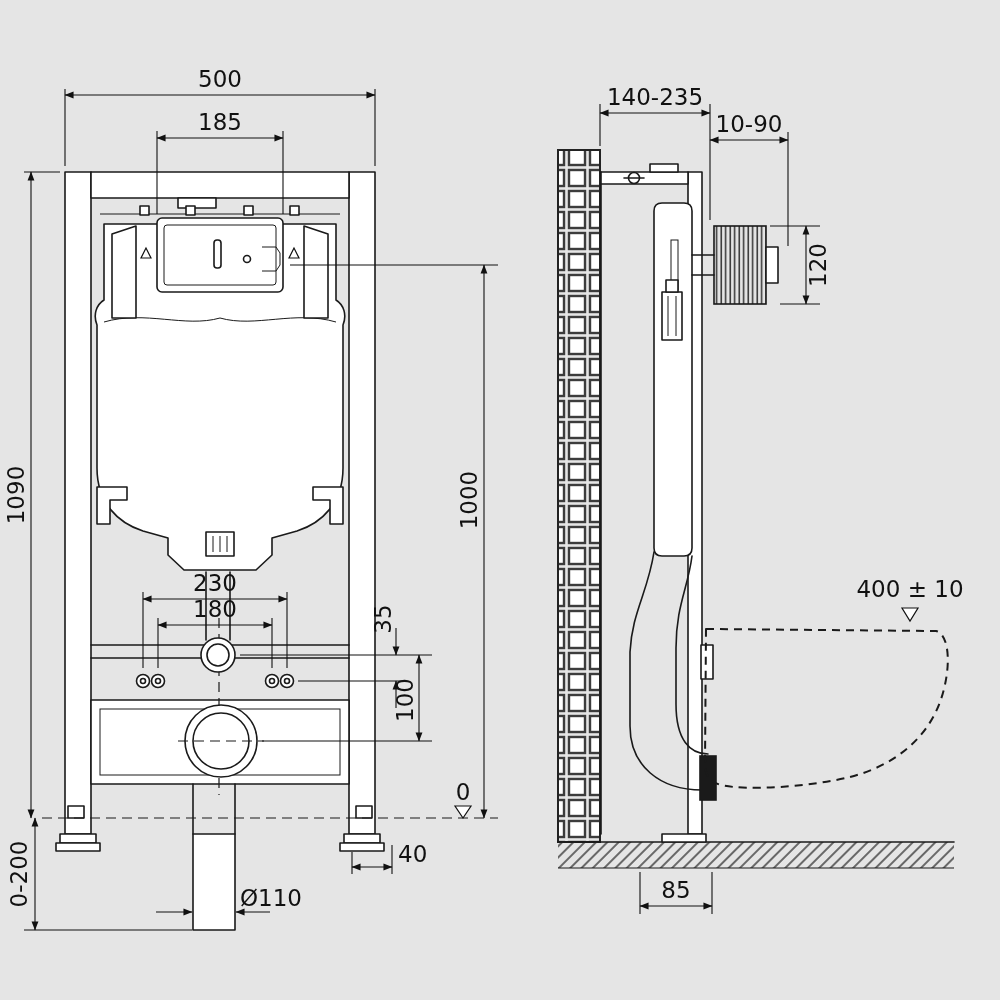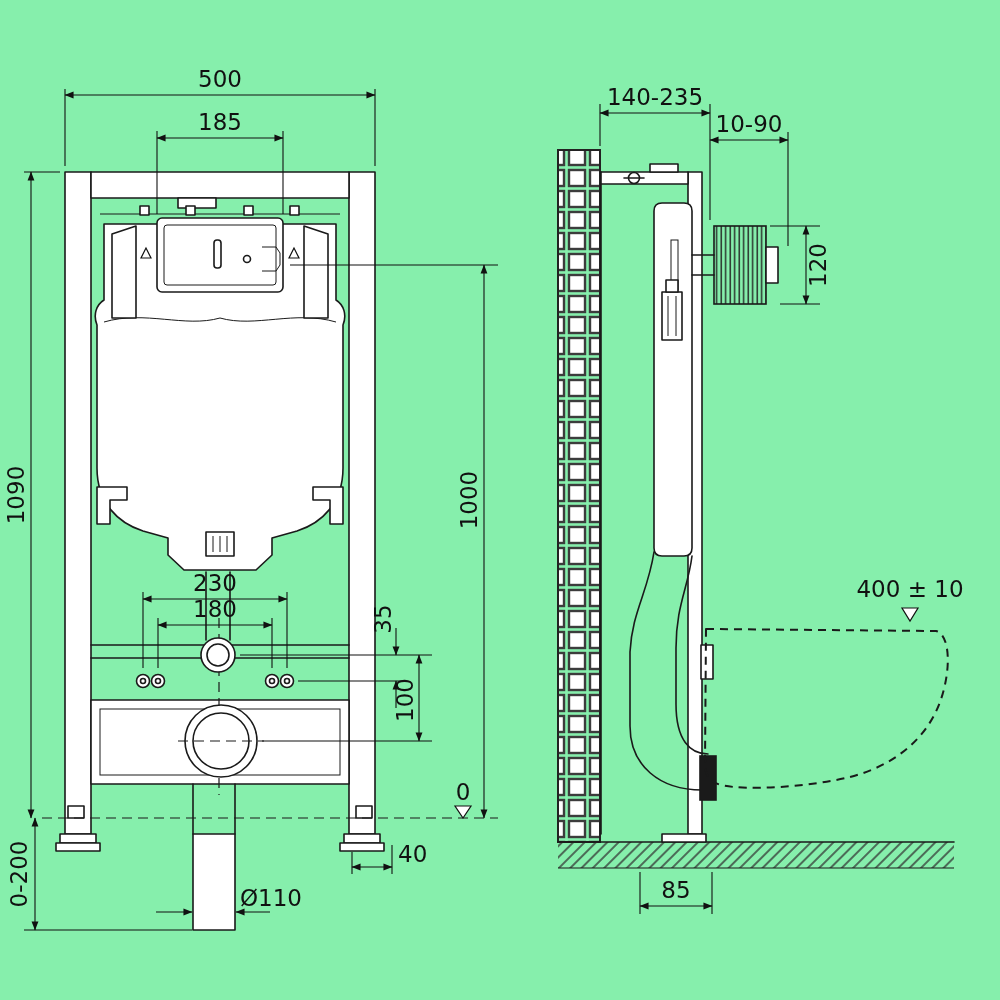--- a/index.html
+++ b/index.html
@@ -1,16 +1,16 @@
 <!DOCTYPE html>
 <html><head>
 <meta charset="utf-8">
 <style>
   html,body{margin:0;padding:0;background:#fff;}
-  .canvas{width:1000px;height:1000px;position:relative;background:#86efac;overflow:hidden;}
+  .canvas{width:1000px;height:1000px;position:relative;background:#e5e5e5;overflow:hidden;}
   svg{position:absolute;left:0;top:0;}
   .s   {stroke:#1a1a1a;stroke-width:1.6;fill:none;stroke-linejoin:round;stroke-linecap:round;}
   .sf  {stroke:#1a1a1a;stroke-width:1.6;fill:#fff;stroke-linejoin:round;}
   .sfd {stroke:#1a1a1a;stroke-width:1.6;fill:#1a1a1a;}
   .thin{stroke:#1a1a1a;stroke-width:1;fill:none;}
   .dim {stroke:#111;stroke-width:1.1;fill:none;}
   .dash{stroke:#1a1a1a;stroke-width:1.2;fill:none;stroke-dasharray:10 6;}
   .bowl{stroke:#1a1a1a;stroke-width:2;fill:none;stroke-dasharray:8 6;stroke-linejoin:round;}
   .lvl {stroke:#111;stroke-width:1.2;fill:#fff;}
   .lbl {font-family:"DejaVu Sans","Liberation Sans",sans-serif;font-size:23px;fill:#111;text-anchor:middle;}

